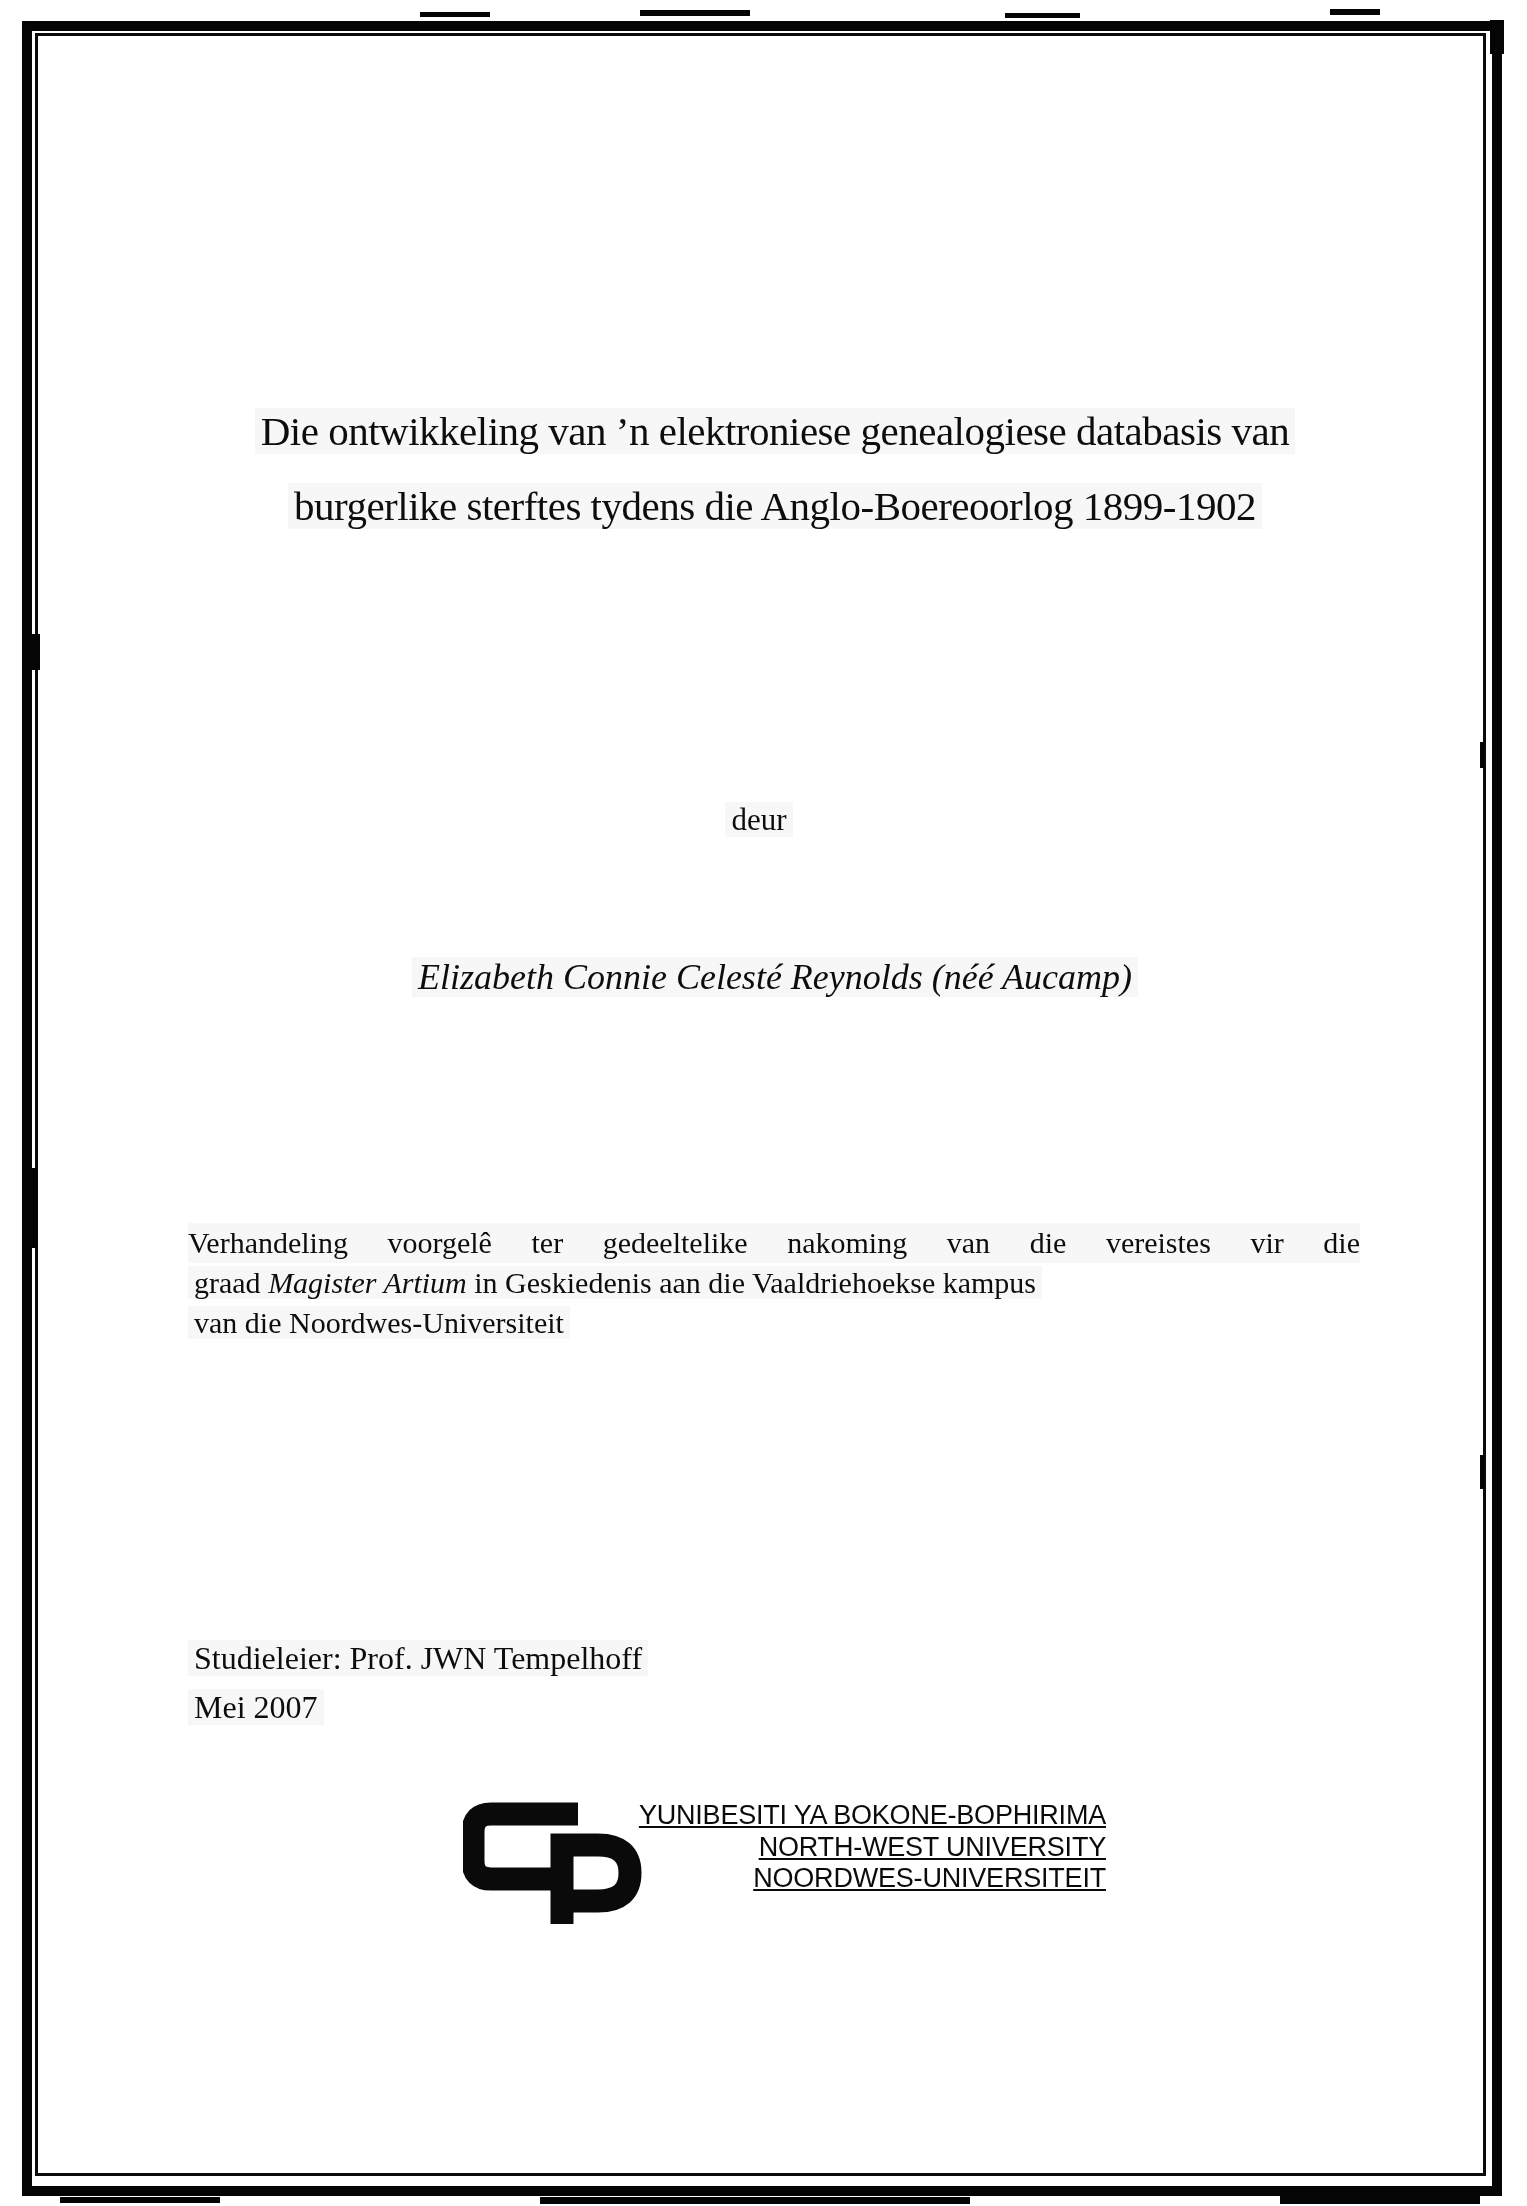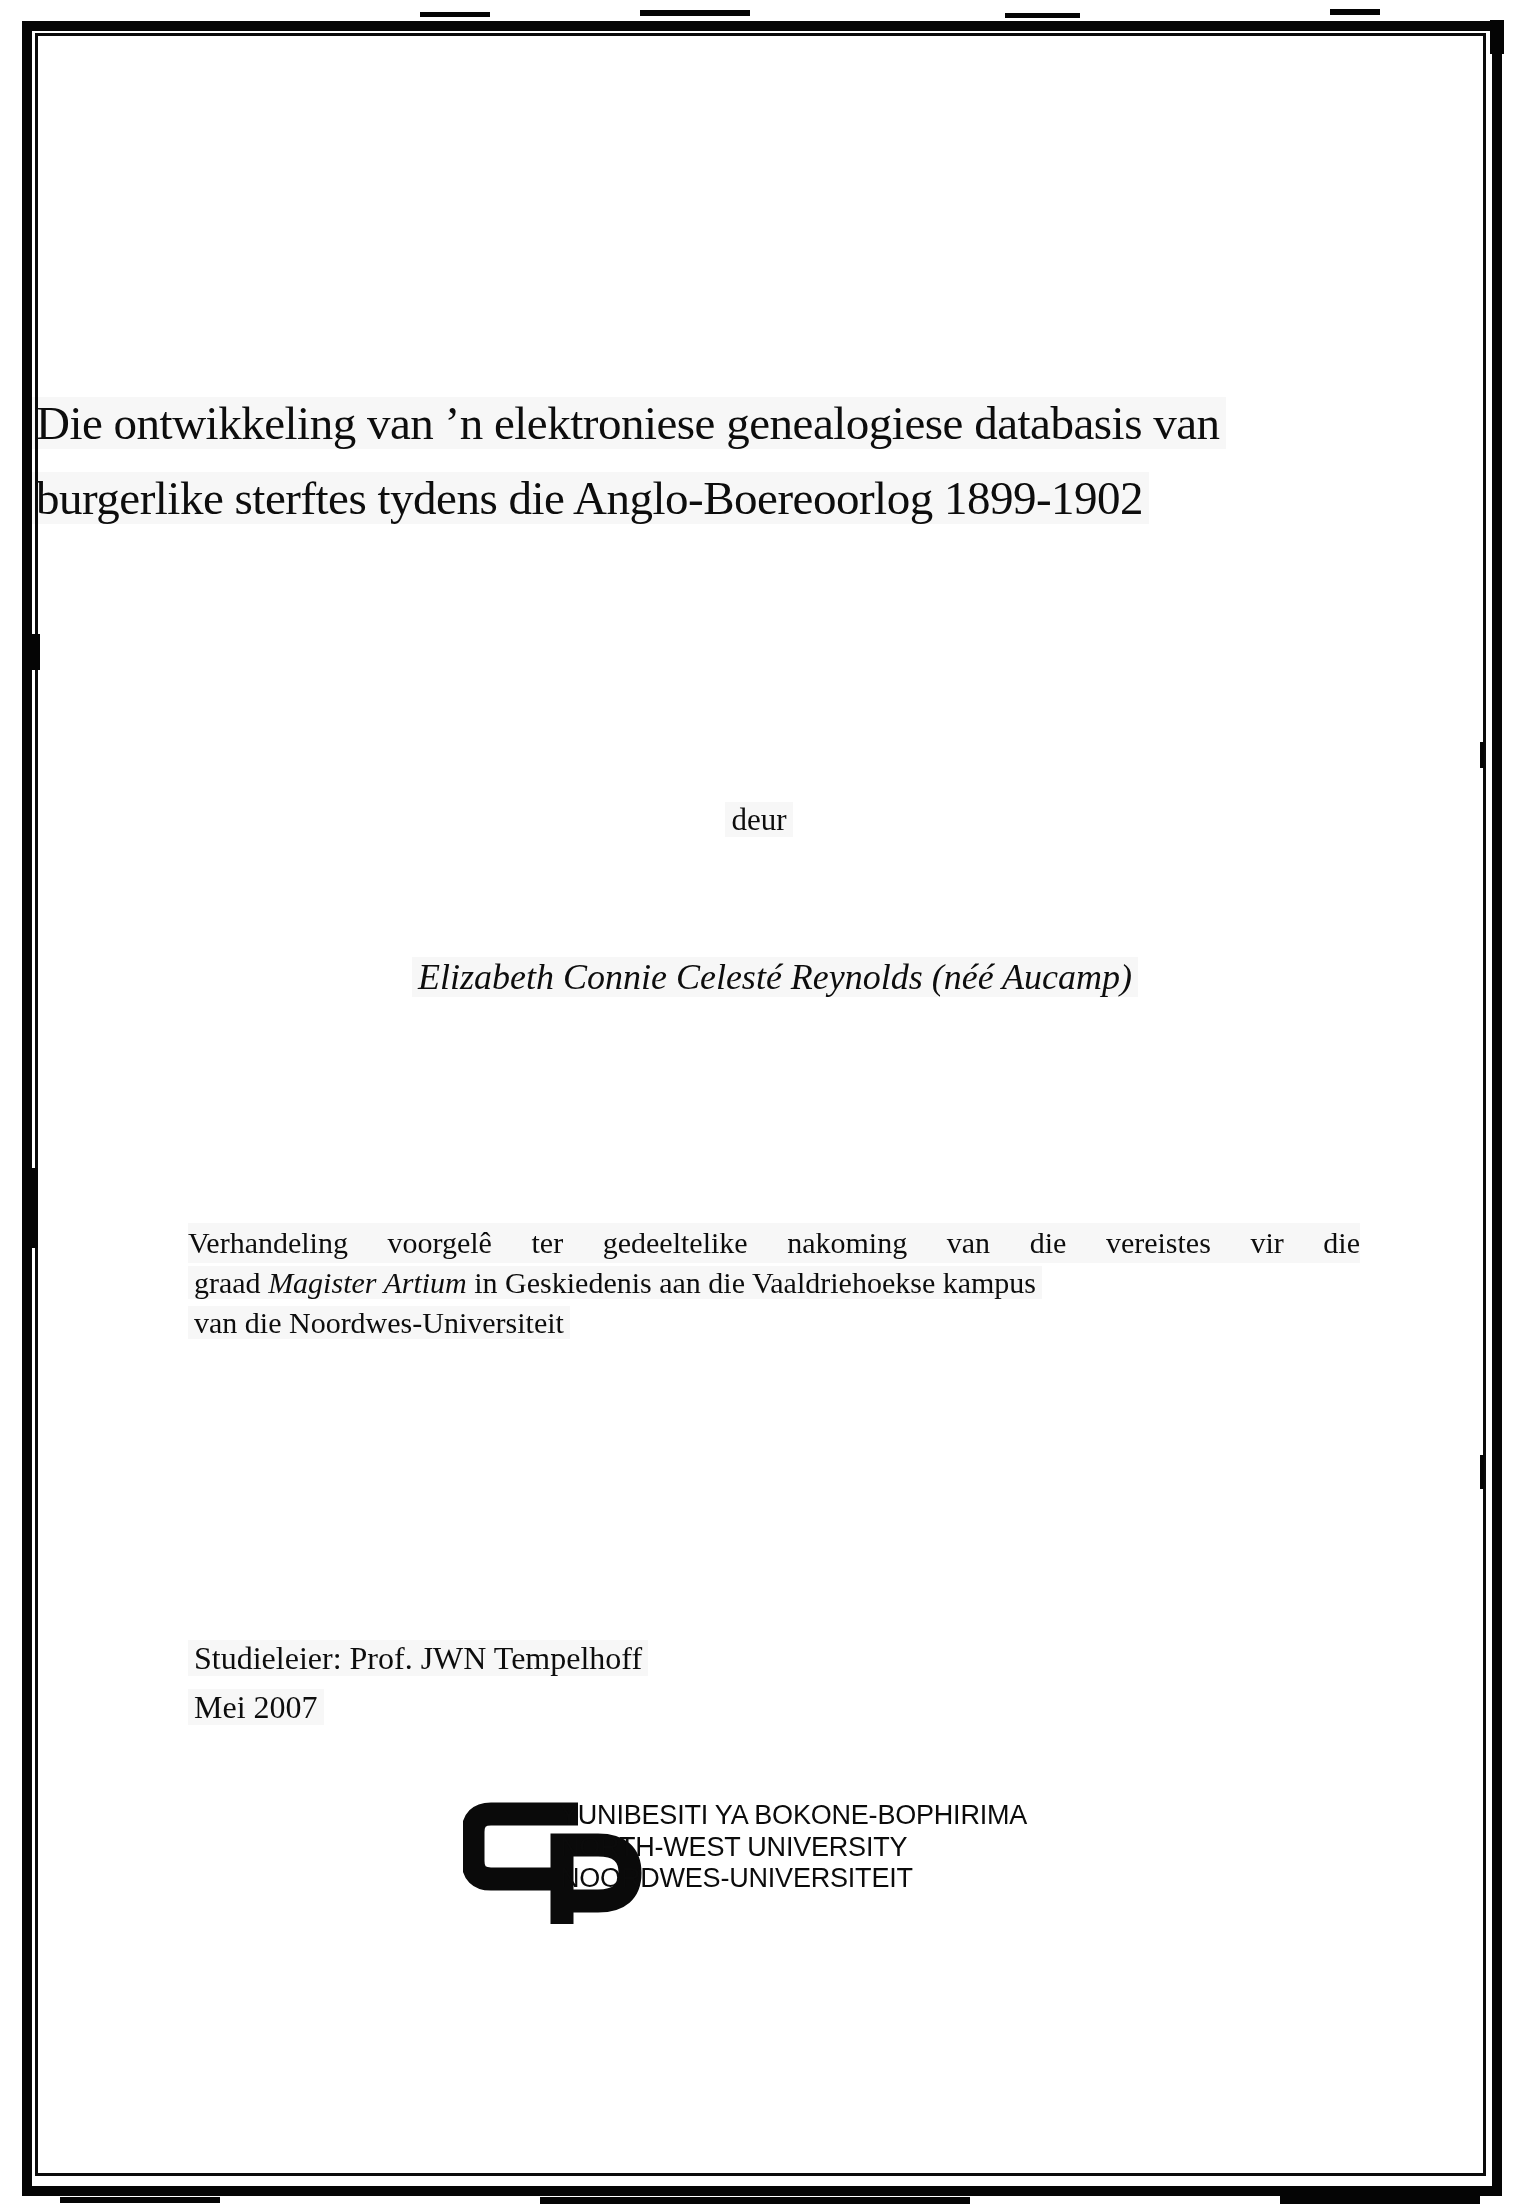--- a/index.html
+++ b/index.html
@@ -22,22 +22,22 @@
   .frame-inner {
     position: absolute; left: 35px; top: 33px;
     width: 1451px; height: 2143px;
     border: 3px solid #0a0a0a; box-sizing: border-box;
   }
   .noise { position: absolute; background: #050505; }
 
   .band { background: rgba(0,0,0,0.03); padding: 0 6px; }
 
   .title {
-    position: absolute; left: 30px; top: 386px; width: 1490px;
-    text-align: left; font-size: 47px; line-height: 75px;
+    position: absolute; left: 30px; top: 394px; width: 1490px;
+    text-align: center; font-size: 41px; line-height: 75px;
     letter-spacing: -0.5px; white-space: nowrap;
   }
   .byline {
     position: absolute; left: 14px; top: 800px; width: 1490px;
     text-align: center; font-size: 31px; line-height: 40px;
   }
   .author {
     position: absolute; left: 30px; top: 954px; width: 1490px;
     text-align: center; font-size: 36px; line-height: 46px; white-space: nowrap; font-style: italic;
   }
@@ -52,24 +52,24 @@
     font-size: 32px; line-height: 49px;
   }
   .sup-line { white-space: nowrap; font-family: Liberation Serif, serif; }
 
   .logo-mark {
     position: absolute; left: 463px; top: 1798px;
     width: 205px; height: 150px;
   }
   .logo-text {
     position: absolute; left: 560px; top: 1800px; width: 546px;
-    text-align: left;
+    text-align: right;
     font-family: "Liberation Sans", "DejaVu Sans", sans-serif;
     font-size: 27px; line-height: 31.5px; letter-spacing: -0.2px;
-    color: #0b0b0b; white-space: nowrap;
+    color: #0b0b0b; white-space: nowrap; text-decoration: underline;
   }
 </style>
 </head>
 <body>
 
 <div class="page">
 
   <div class="frame-outer"></div>
   <div class="frame-inner"></div>
 

